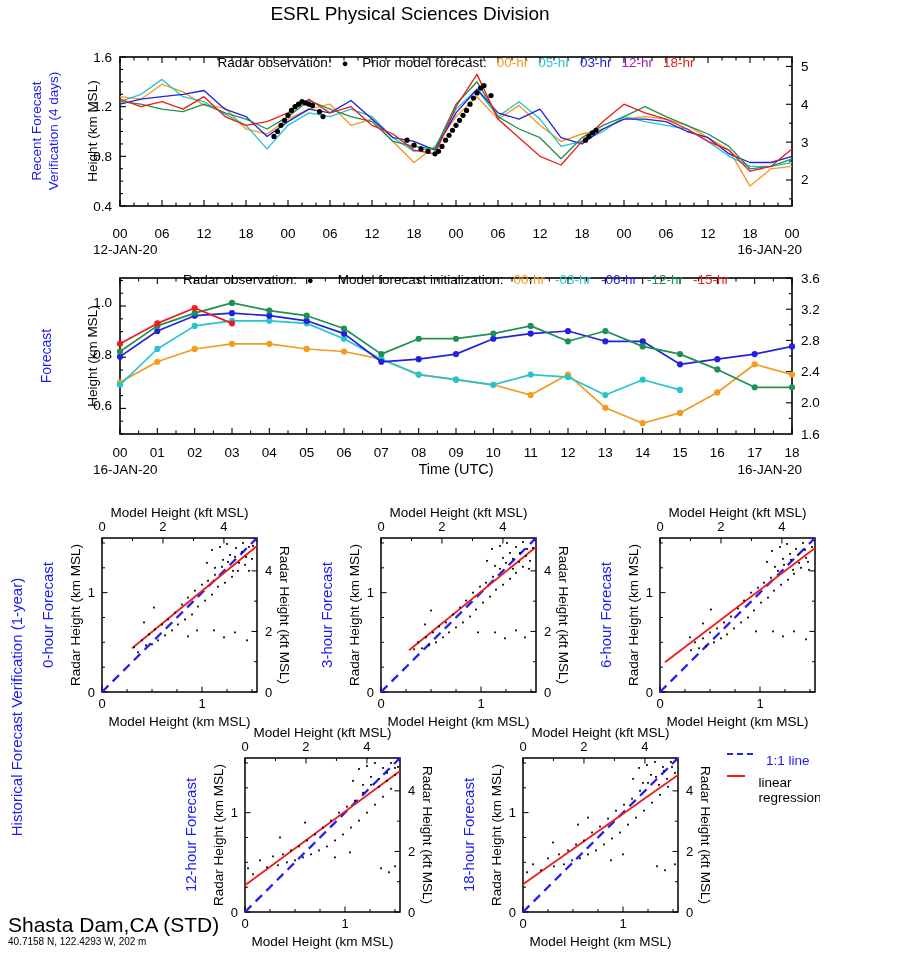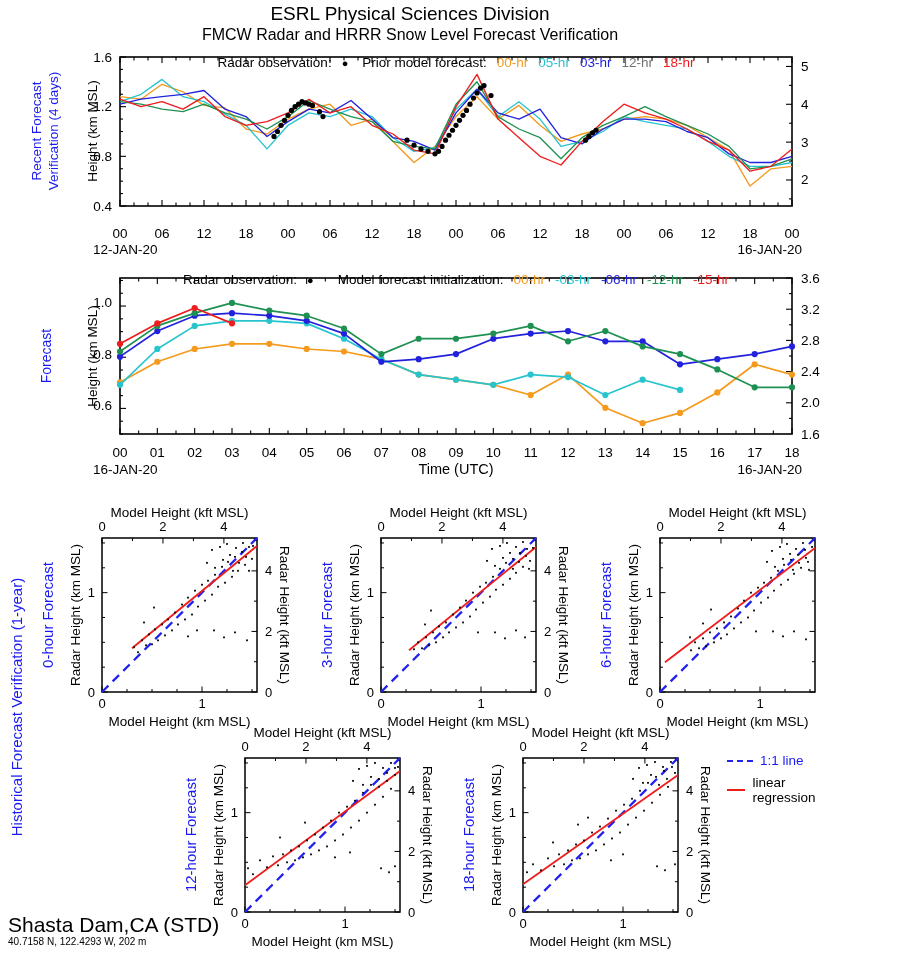--- a/index.html
+++ b/index.html
@@ -10,30 +10,29 @@
   .title{top:3px;left:0;right:0;text-align:center;font-size:19px;}
   .subtitle{top:26px;left:0;right:0;text-align:center;font-size:16px;}
   .vlabel{position:absolute;transform:translate(-50%,-50%) rotate(-90deg);white-space:nowrap;}
   .vlabel.cw{transform:translate(-50%,-50%) rotate(90deg);}
   .ann{color:#1a1af2;}
   .legend-row{position:absolute;display:flex;justify-content:center;align-items:center;
               gap:10px;font-size:13.5px;white-space:nowrap;}
   .station-name{left:8px;top:913px;font-size:21px;}
   .station-coords{left:8px;top:936px;font-size:10px;}
   .sc-legend{left:727px;top:753px;font-size:13.5px;}
-  .sc-legend .row{display:flex;align-items:center;gap:7px;margin-bottom:7px;}
+  .sc-legend .row{display:flex;align-items:flex-start;gap:13px;margin-bottom:7px;}
   .sample{display:inline-block;width:26px;height:0;}
 </style>
 </head>
 <body>
 
 <div class="page">
 
   <div class="abs title">ESRL Physical Sciences Division</div>
-  <div class="abs subtitle">FMCW Radar and HRRR Snow Level Forecast Verification</div>
 
   <div class="abs" style="left:831px;top:2px;width:62px;height:62px;">
     <svg width="62" height="62" viewBox="0 0 100 100">
       <circle cx="50" cy="50" r="49" fill="#ffffff"></circle>
       <circle cx="50" cy="50" r="46" id="logo-top" fill="#12366B"></circle>
       <path id="logo-bottom" fill="#1E8BC3" d="M 6,62 C 28,46 40,56 50,58 C 62,60 74,50 94,44 L 96,50 A 46,46 0 0 1 50,96 A 46,46 0 0 1 6,62 Z"></path>
       <path fill="#ffffff" d="M 5,58 C 26,40 40,48 50,53 C 58,57 70,48 95,40 C 76,56 62,64 49,59 C 38,55 22,55 5,58 Z"></path>
       <text x="50" y="32" text-anchor="middle" font-size="15" font-weight="bold" fill="#ffffff">NOAA</text>
     </svg>
   </div>
@@ -962,21 +961,21 @@
       </g>
     </svg>
 
   <div class="legend-row" style="top:55px;left:120px;width:672px;" id="legend-top">
       <span>Radar observation:</span>
       <span style="color: rgb(0, 0, 0); font-size: 11px;">●</span>
       <span style="margin-left: 4px;">Prior model forecast:</span>
       <span style="color: rgb(244, 154, 29);">00-hr</span>
       <span style="color: rgb(39, 196, 206);">05-hr</span>
       <span style="color: rgb(34, 34, 221);">03-hr</span>
-      <span style="color: #737373;">12-hr</span>
+      <span style="color: #a21caf;">12-hr</span>
       <span style="color: rgb(238, 29, 29);">18-hr</span>
     </div>
   <div class="legend-row" style="top:272px;left:120px;width:672px;" id="legend-mid">
       <span>Radar observation:</span>
       <span style="color: rgb(0, 0, 0); font-size: 11px;">●</span>
       <span style="margin-left: 14px;">Model forecast initialization:</span>
       <span style="color: rgb(244, 154, 29);">00-hr</span>
       <span style="color: rgb(39, 196, 206);">-03-hr</span>
       <span style="color: rgb(34, 34, 221);">-06-hr</span>
       <span style="color: rgb(30, 145, 82);">-12-hr</span>

